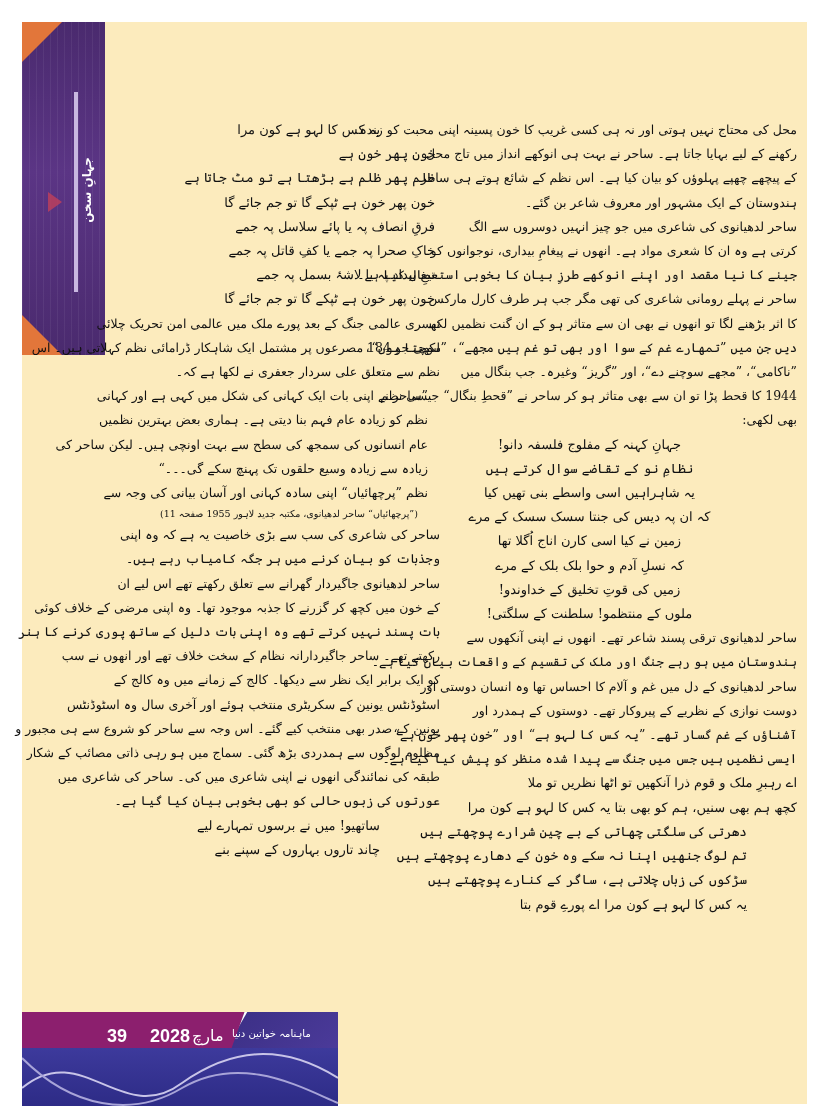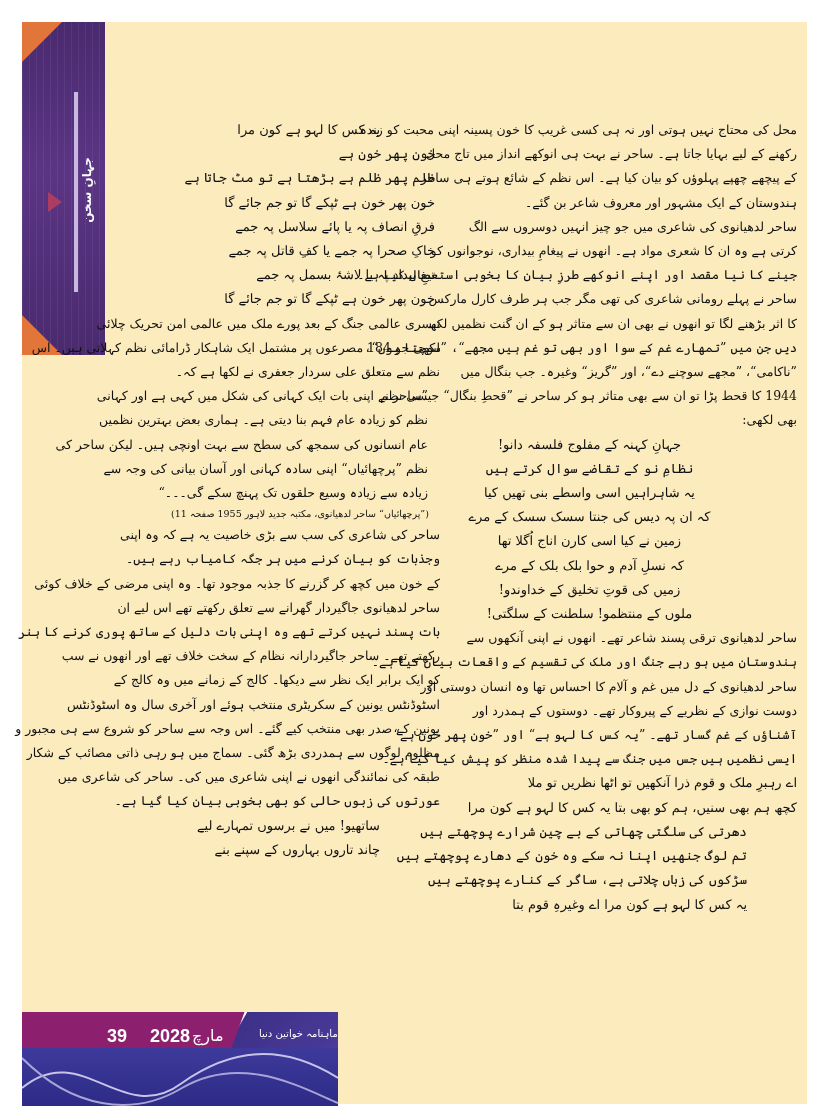--- a/index.html
+++ b/index.html
@@ -21,21 +21,21 @@
   .sidebar .tri { position:absolute; left:26px; top:170px; width:0; height:0;
              border-top:10px solid transparent; border-bottom:10px solid transparent;
              border-left:14px solid #c0405a; opacity:0.8; }
 
   .col { position:absolute; direction:rtl; color:#111; font-family:"DejaVu Serif", serif; }
   .col-right { left:432px; top:118px; width:365px; }
   .col-left { left:160px; top:118px; width:280px; }
   .p { font-size:12.5px; line-height:24.2px; text-align:justify; margin:0; }
   .verse { font-size:13px; line-height:24.2px; margin:0; padding-right:26px; }
   .verse.center { text-align:center; padding-right:50px; }
-  .cite { font-size:9.5px; line-height:18px; margin:0; text-align:center; }
+  .cite { font-size:9.5px; line-height:18px; margin:0; text-align:left; }
   .line { display:block; white-space:nowrap; }
 
   .footer-band { position:absolute; left:22px; top:1012px; width:316px; height:46px; background:#8c1f6e; }
   .footer-slant { position:absolute; left:228px; top:1012px; width:110px; height:46px;
              background:linear-gradient(135deg,#3b2f85,#4c3b9b); clip-path:polygon(15% 0,100% 0,100% 100%,0 100%); }
   .footer-slant::before { content:""; position:absolute; left:0; top:0; width:6px; height:100%; background:#fff; transform:skewX(-30deg); }
   .footer-art { position:absolute; left:22px; top:1048px; width:316px; height:58px;
              background:linear-gradient(180deg,#3d3a9c,#2d2b86); overflow:hidden; }
   .footer-art svg { position:absolute; left:0; top:0; }
   .fnum { position:absolute; color:#fff; font-family:"Liberation Sans", sans-serif; font-weight:bold; font-size:18px; }
@@ -93,21 +93,21 @@
     <span class="line">دوست نوازی کے نظریے کے پیروکار تھے۔ دوستوں کے ہمدرد اور</span>
     <span class="line">آشناؤں کے غم گسار تھے۔ ”یہ کس کا لہو ہے“ اور ”خون پھر خون ہے“</span>
     <span class="line">ایسی نظمیں ہیں جس میں جنگ سے پیدا شدہ منظر کو پیش کیا گیا ہے۔</span>
   </p>
   <div class="verse" style="padding-right:0">
     <span class="line">اے رہبرِ ملک و قوم ذرا آنکھیں تو اٹھا نظریں تو ملا</span>
     <span class="line">کچھ ہم بھی سنیں، ہم کو بھی بتا یہ کس کا لہو ہے کون مرا</span>
     <span class="line" style="padding-right:50px">دھرتی کی سلگتی چھاتی کے بے چین شرارے پوچھتے ہیں</span>
     <span class="line" style="padding-right:50px">تم لوگ جنھیں اپنا نہ سکے وہ خون کے دھارے پوچھتے ہیں</span>
     <span class="line" style="padding-right:50px">سڑکوں کی زباں چلاتی ہے، ساگر کے کنارے پوچھتے ہیں</span>
-    <span class="line" style="padding-right:50px">یہ کس کا لہو ہے کون مرا اے وغیرہِ قوم بتا</span>
+    <span class="line" style="padding-right:50px">یہ کس کا لہو ہے کون مرا اے پورےِ قوم بتا</span>
   </div>
 </div>
 
 <div class="col col-left">
   <div class="verse" style="padding-right:60px">یہ کس کا لہو ہے کون مرا</div>
   <div class="verse" style="padding-right:5px">خون پھر خون ہے</div>
   <div class="verse" style="padding-right:5px">
     <span class="line">ظلم پھر ظلم ہے بڑھتا ہے تو مٹ جاتا ہے</span>
     <span class="line">خون پھر خون ہے ٹپکے گا تو جم جائے گا</span>
     <span class="line">فرقِ انصاف پہ یا پائے سلاسل پہ جمے</span>
@@ -117,31 +117,31 @@
   </div>
   <p class="p">
     <span class="line">تیسری عالمی جنگ کے بعد پورے ملک میں عالمی امن تحریک چلائی</span>
     <span class="line">لکھی جو 184 مصرعوں پر مشتمل ایک شاہکار ڈرامائی نظم کہلاتی ہیں۔ اس</span>
     <span class="line">نظم سے متعلق علی سردار جعفری نے لکھا ہے کہ۔</span>
   </p>
   <p class="p" style="padding-right:12px">
     <span class="line">”ساحر نے اپنی بات ایک کہانی کی شکل میں کہی ہے اور کہانی</span>
     <span class="line">نظم کو زیادہ عام فہم بنا دیتی ہے۔ ہماری بعض بہترین نظمیں</span>
     <span class="line">عام انسانوں کی سمجھ کی سطح سے بہت اونچی ہیں۔ لیکن ساحر کی</span>
+    <span class="line">زیادہ سے زیادہ وسیع حلقوں تک پہنچ سکے گی۔۔۔“</span>
     <span class="line">نظم ”پرچھائیاں“ اپنی سادہ کہانی اور آسان بیانی کی وجہ سے</span>
-    <span class="line">زیادہ سے زیادہ وسیع حلقوں تک پہنچ سکے گی۔۔۔“</span>
   </p>
   <p class="cite">(”پرچھائیاں“ ساحر لدھیانوی، مکتبہ جدید لاہور 1955 صفحہ 11)</p>
   <p class="p">
     <span class="line">ساحر کی شاعری کی سب سے بڑی خاصیت یہ ہے کہ وہ اپنی</span>
     <span class="line">وجذبات کو بیان کرنے میں ہر جگہ کامیاب رہے ہیں۔</span>
   </p>
   <p class="p">
+    <span class="line">ساحر لدھیانوی جاگیردار گھرانے سے تعلق رکھتے تھے اس لیے ان</span>
     <span class="line">کے خون میں کچھ کر گزرنے کا جذبہ موجود تھا۔ وہ اپنی مرضی کے خلاف کوئی</span>
-    <span class="line">ساحر لدھیانوی جاگیردار گھرانے سے تعلق رکھتے تھے اس لیے ان</span>
     <span class="line">بات پسند نہیں کرتے تھے وہ اپنی بات دلیل کے ساتھ پوری کرنے کا ہنر</span>
     <span class="line">رکھتے تھے۔ ساحر جاگیردارانہ نظام کے سخت خلاف تھے اور انھوں نے سب</span>
     <span class="line">کو ایک برابر ایک نظر سے دیکھا۔ کالج کے زمانے میں وہ کالج کے</span>
     <span class="line">اسٹوڈنٹس یونین کے سکریٹری منتخب ہوئے اور آخری سال وہ اسٹوڈنٹس</span>
     <span class="line">یونین کے صدر بھی منتخب کیے گئے۔ اس وجہ سے ساحر کو شروع سے ہی مجبور و</span>
     <span class="line">مظلوم لوگوں سے ہمدردی بڑھ گئی۔ سماج میں ہو رہی ذاتی مصائب کے شکار</span>
     <span class="line">طبقہ کی نمائندگی انھوں نے اپنی شاعری میں کی۔ ساحر کی شاعری میں</span>
     <span class="line">عورتوں کی زبوں حالی کو بھی بخوبی بیان کیا گیا ہے۔</span>
   </p>
   <div class="verse" style="padding-right:60px">
@@ -154,13 +154,13 @@
 <div class="footer-slant"></div>
 <div class="footer-art">
   <svg width="316" height="58">
     <path d="M0,40 C60,-10 100,80 160,35 C210,0 260,-5 316,30" stroke="#c8c4e8" stroke-width="2" fill="none"></path>
     <path d="M0,10 C50,60 110,70 160,40 C220,5 280,40 316,55" stroke="#a8a4d8" stroke-width="2" fill="none"></path>
   </svg>
 </div>
 <span class="fnum" style="left:107px;top:1026px">39</span>
 <span class="fnum" style="left:150px;top:1026px">2028</span>
 <span class="fmonth" style="left:192px;top:1026px">مارچ</span>
-<span class="fmag" style="left:259px;top:1028px">ماہنامہ خواتین دنیا</span>
+<span class="fmag" style="left:232px;top:1028px">ماہنامہ خواتین دنیا</span>
 
 </body></html>

